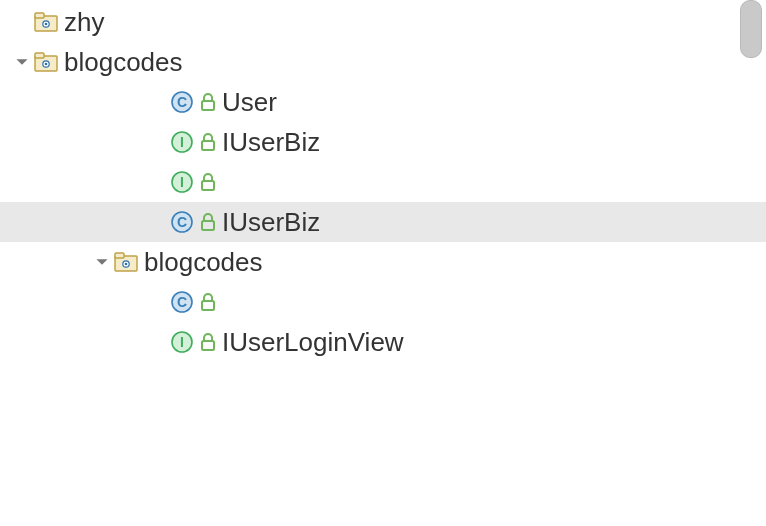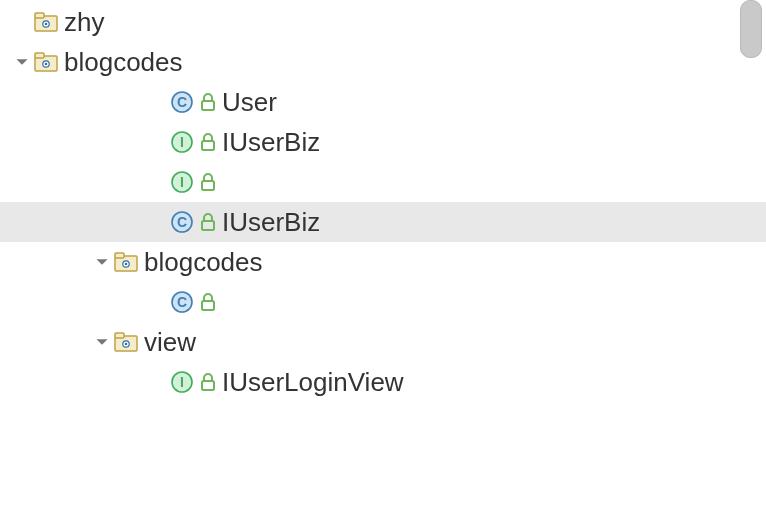--- a/index.html
+++ b/index.html
@@ -210,37 +210,20 @@
       </svg>
     </span>
     <span class="lock-slot">
       <svg width="16" height="18" viewBox="0 0 16 18">
         <path d="M4 8 V5 a4 4 0 0 1 8 0 V8" fill="none" stroke="#6fb55a" stroke-width="2"></path>
         <rect x="2" y="8" width="12" height="9" rx="1.5" fill="none" stroke="#6fb55a" stroke-width="2"></rect>
       </svg>
     </span>
   </div>
 
-  <div class="row">
-    <span class="indent i3"></span>
-    <span class="disclosure">
-      <svg viewBox="0 0 10 10">
-          <path d="M1 3 L5 7 L9 3 Z" fill="#777"></path>
-        </svg>
-    </span>
-    <span class="icon-slot">
-      <svg width="24" height="20" viewBox="0 0 24 20">
-        <rect x="1" y="4" width="22" height="15" rx="1" fill="#f5ecc9" stroke="#bfa24a" stroke-width="1.5"></rect>
-        <rect x="1" y="1" width="9" height="5" rx="1" fill="#f5ecc9" stroke="#bfa24a" stroke-width="1.5"></rect>
-        <circle cx="12" cy="12" r="3.2" fill="#ffffff" stroke="#2f6fb2" stroke-width="1.2"></circle>
-        <circle cx="12" cy="12" r="1.3" fill="#2f6fb2"></circle>
-      </svg>
-    </span>
-    <span class="label">view</span>
-  </div>
 
   <div class="row">
     <span class="indent i5"></span>
     <span class="icon-slot">
       <svg width="24" height="24" viewBox="0 0 24 24">
         <circle cx="12" cy="12" r="10" fill="#d4f0d9" stroke="#3fae5b" stroke-width="1.6"></circle>
         <text x="12" y="17" text-anchor="middle" font-size="14" font-family="Arial" font-weight="bold" fill="#3fae5b">I</text>
       </svg>
     </span>
     <span class="lock-slot">

